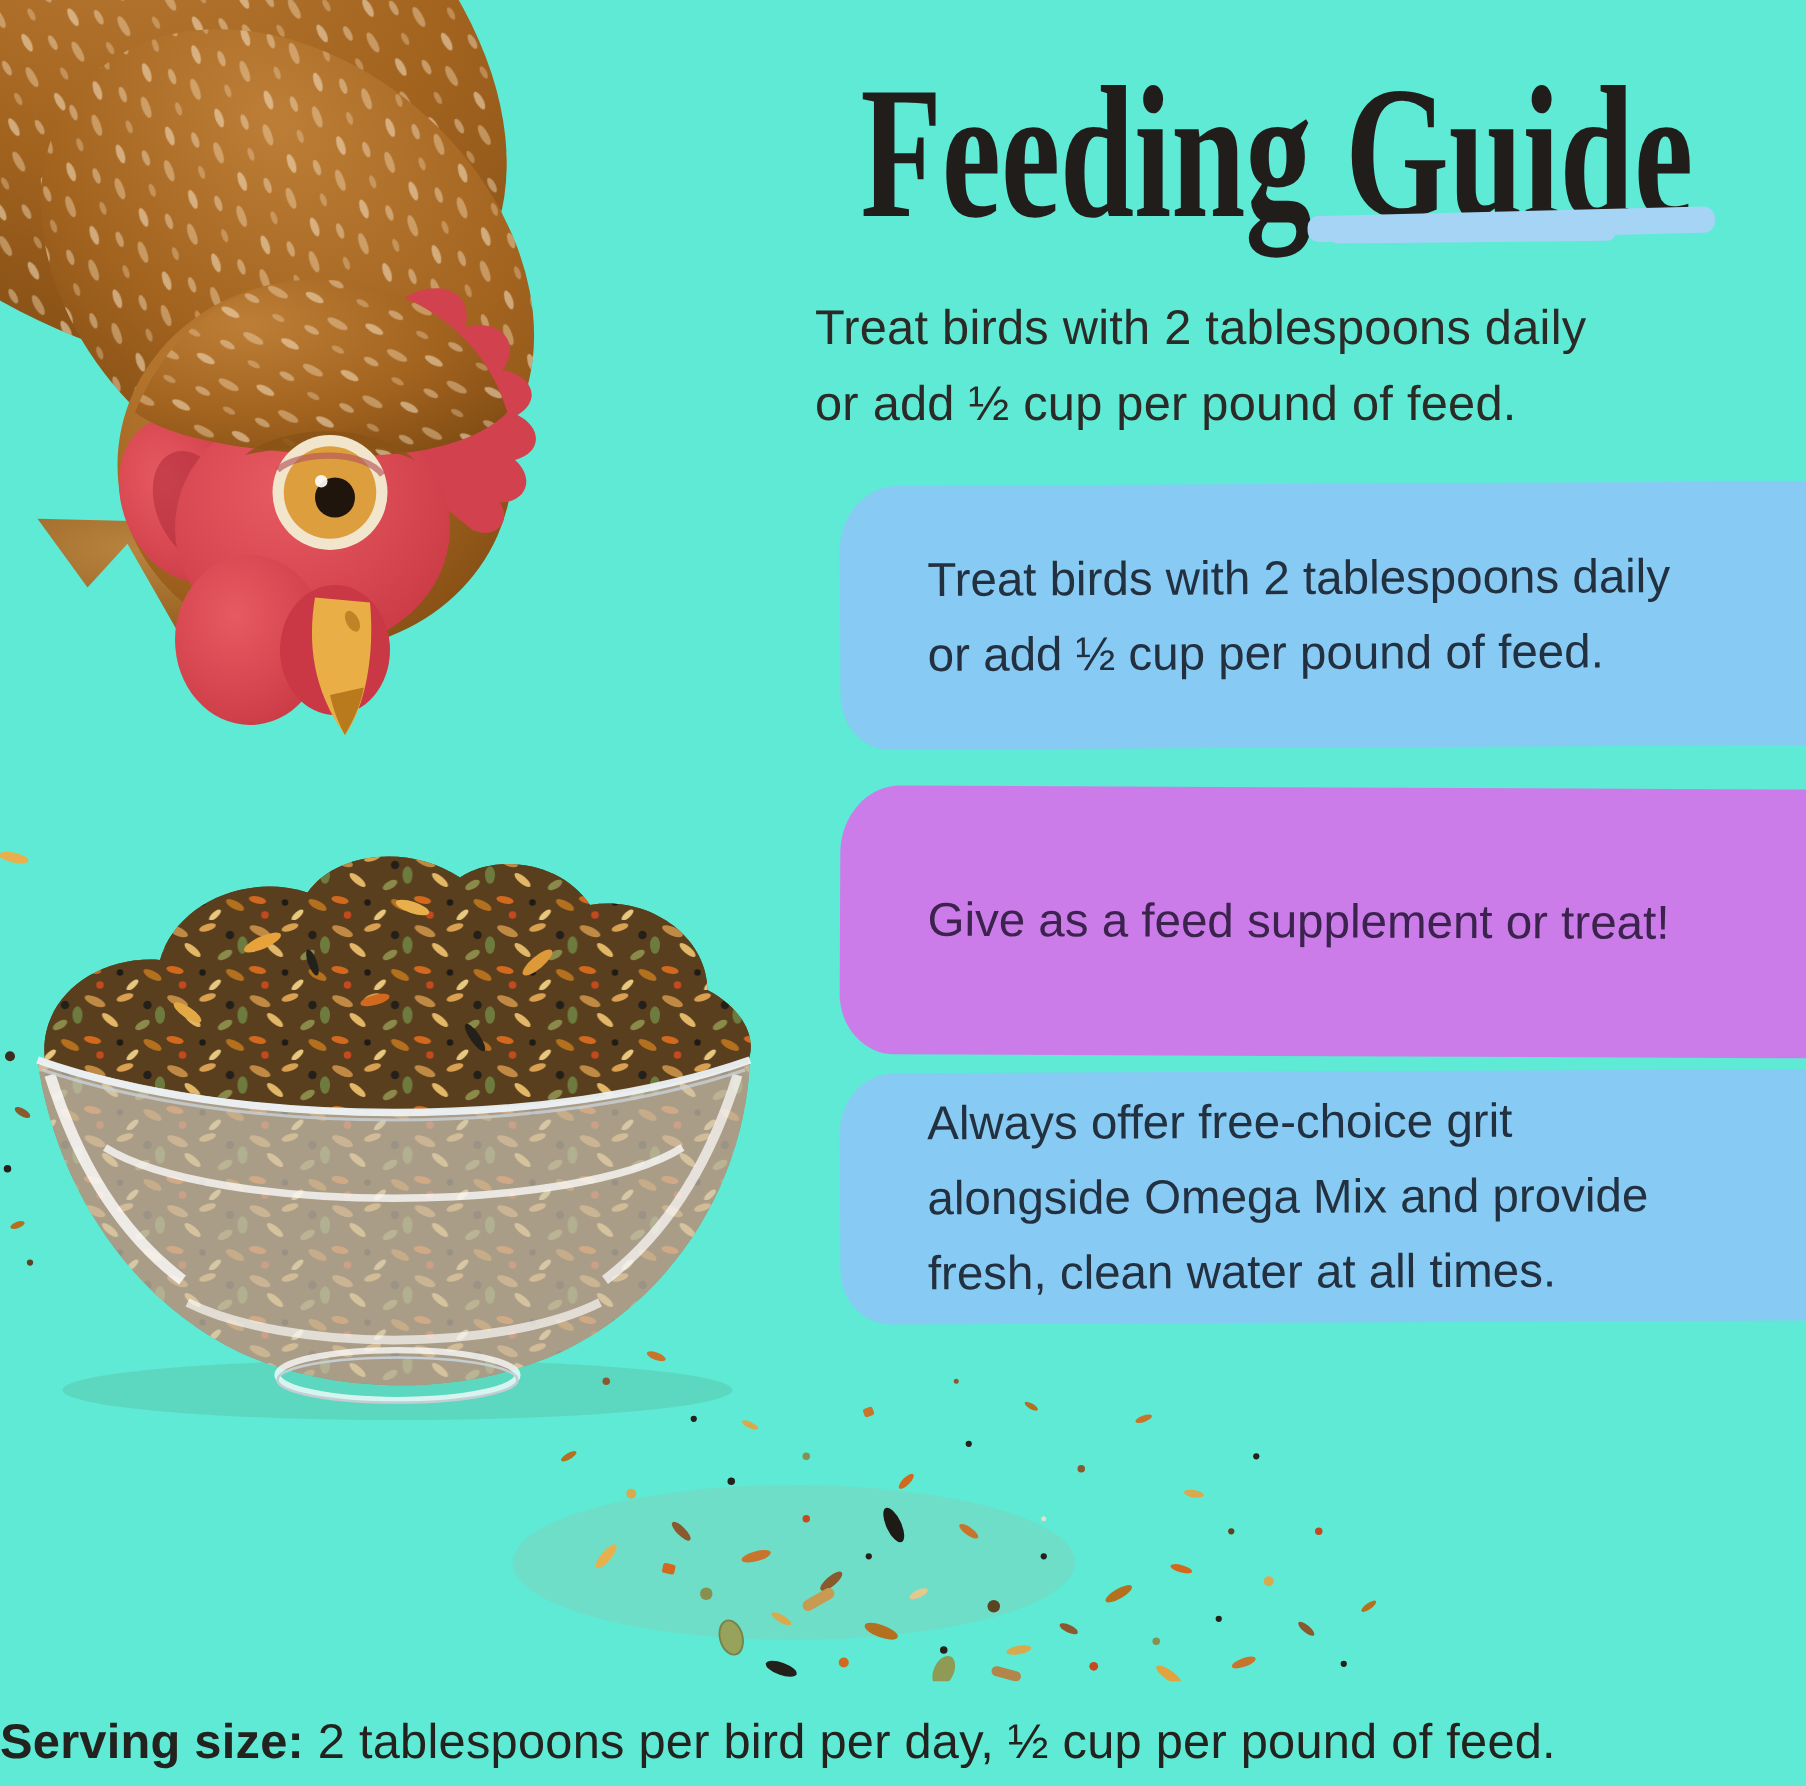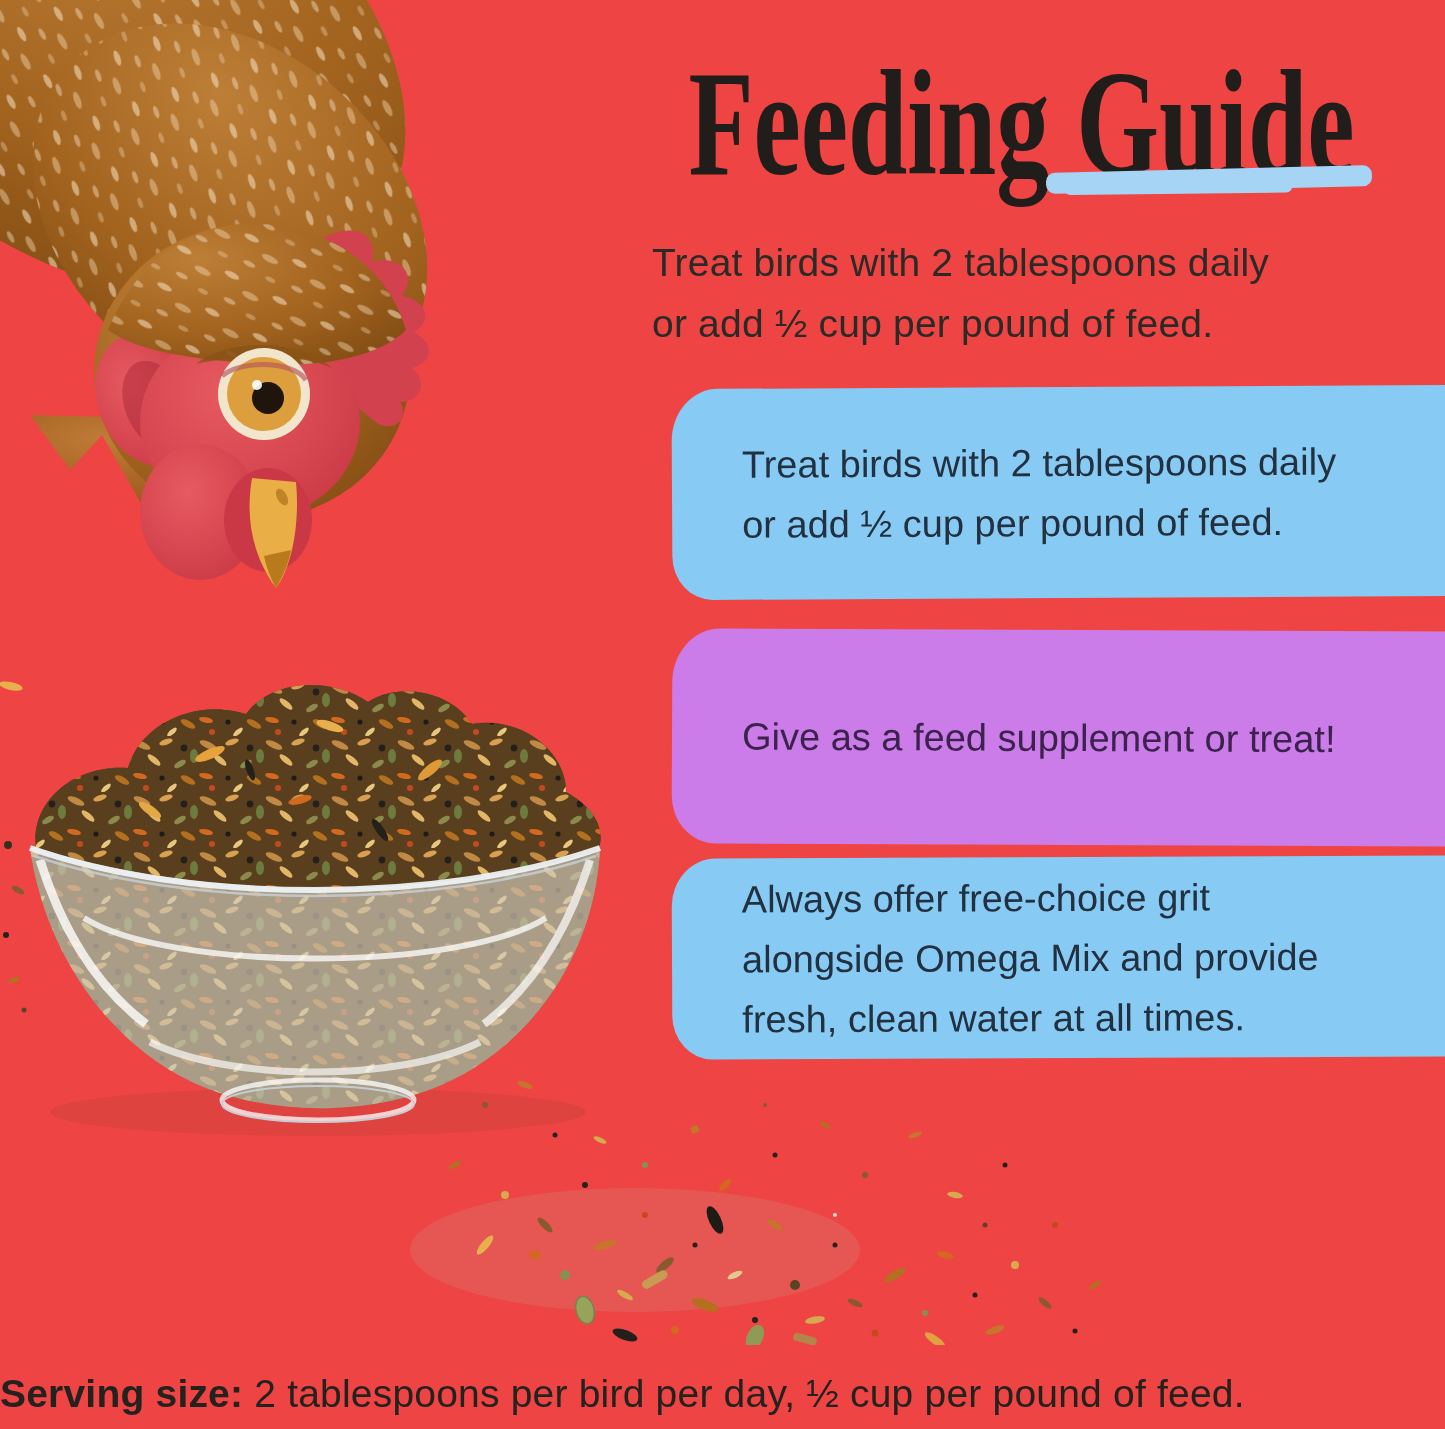--- a/index.html
+++ b/index.html
@@ -1,18 +1,18 @@
 <!DOCTYPE html>
 <html><head>
 <meta charset="utf-8">
 <style>
   html,body{margin:0;padding:0;background:#e9e6df;}
   .canvas{
     position:relative;width:1445px;height:1429px;overflow:hidden;
-    background:#ef4444;
+    background:#5eead4;
     font-family:"Liberation Sans", sans-serif;
   }
   
   .title{
     position:absolute;left:568px;top:36px;width:860px;text-align:center;
     font-family:"Liberation Serif", serif;font-weight:700;font-size:148px;
     color:#201D1B;white-space:nowrap;letter-spacing:0px;
     transform:scale(0.72,1.02);transform-origin:center top;
   }
   .underline{

